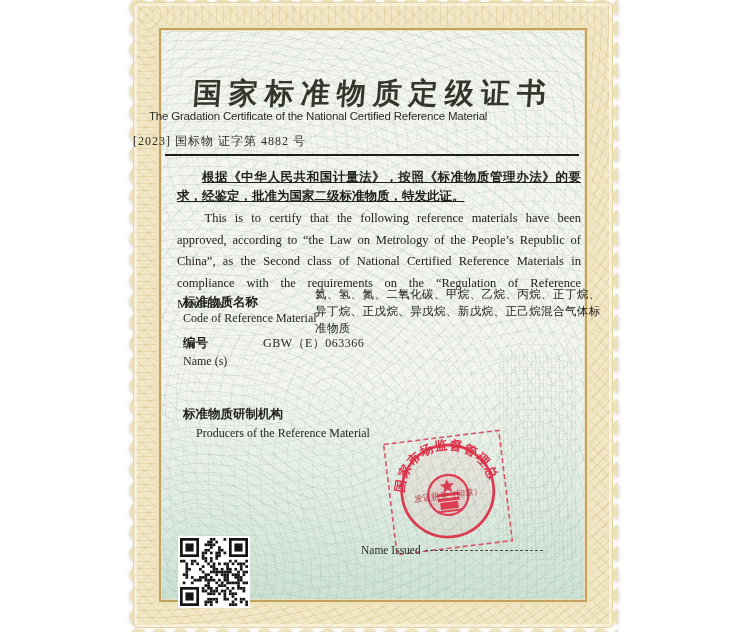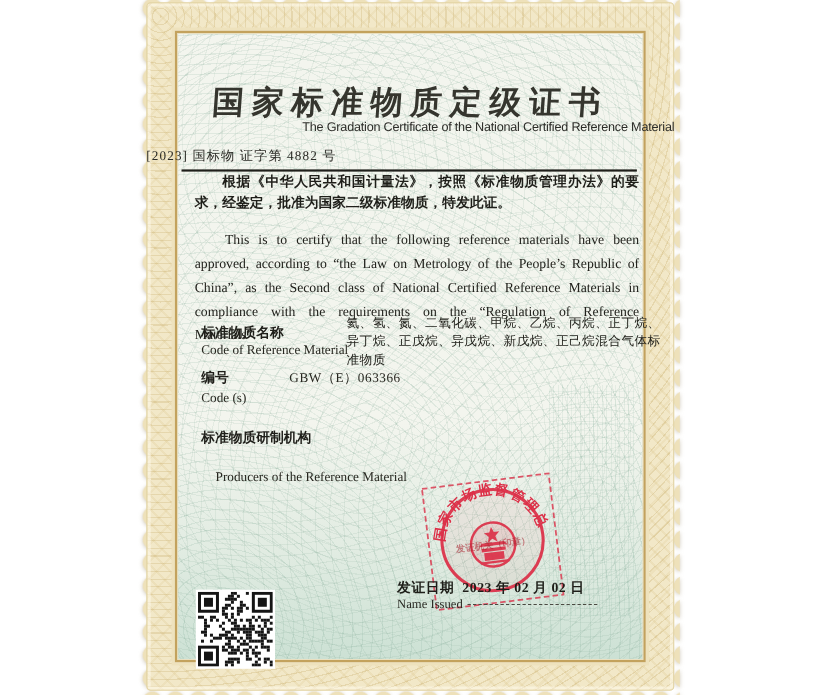--- a/index.html
+++ b/index.html
@@ -37,44 +37,44 @@
     background-image: repeating-linear-gradient(90deg, rgba(120,170,148,.18) 0 1px, transparent 1px 4px),
       repeating-linear-gradient(0deg, rgba(120,170,148,.12) 0 1px, transparent 1px 6px);
     opacity: .7; border-radius: 6px; }
 
   
   .content { position: absolute; z-index: 3; inset: 0; color: #26261f; }
 
   .title-cn { position: absolute; left: 0; right: 0; top: 72px; text-align: center;
     font-size: 29px; font-weight: 700; letter-spacing: 7px; color: #35352e;
     font-family: "Liberation Serif", "DejaVu Serif", serif; transform: skewX(-4deg); }
-  .title-en { position: absolute; left: 16px; right: 0; top: 108px; text-align: right;
+  .title-en { position: absolute; left: 16px; right: 0; top: 108px; text-align: left;
     font-size: 11.5px; color: #2c2c28; font-family: "Liberation Sans", "DejaVu Sans", sans-serif;
     letter-spacing: -0.2px; }
   .cert-no { position: absolute; left: 0; right: 0; top: 131px; text-align: left;
     font-size: 12px; color: #2b2b26; letter-spacing: 1px; }
   .rule { position: absolute; left: 32px; right: 34px; top: 152px; height: 2px; background: #1e1e1a; }
 
-  .stmt-cn { position: absolute; left: 44px; top: 154px; width: 404px;
+  .stmt-cn { position: absolute; left: 44px; top: 166px; width: 404px;
     font-size: 12.5px; font-weight: 700; line-height: 19px; text-indent: 2em;
-    color: #1f1f1a; text-align: justify; }
+    color: #1f1f1a; text-align: justify; text-decoration: underline; }
   .stmt-en { position: absolute; left: 44px; top: 206px; width: 404px;
     font-size: 12.5px; line-height: 21.5px; text-indent: 2.2em; text-align: justify;
     word-spacing: 1.5px; color: #22221d; }
 
   .lbl-cn { font-size: 12.5px; font-weight: 700; color: #1f1f1a; }
   .lbl-en { font-size: 12px; color: #26261f; }
   .f1-cn { position: absolute; left: 50px; top: 292px; }
   .f1-en { position: absolute; left: 50px; top: 309px; }
   .f1-val { position: absolute; left: 182px; top: 284px; width: 292px;
     font-size: 11.5px; line-height: 17px; letter-spacing: .4px; color: #22221c; font-family: Liberation Mono, monospace; }
   .f2-cn { position: absolute; left: 50px; top: 333px; }
   .f2-val { position: absolute; left: 130px; top: 333px; font-size: 12px; letter-spacing: .5px; }
   .f2-en { position: absolute; left: 50px; top: 352px; }
-  .f3-cn { position: absolute; left: 50px; top: 388px; }
+  .f3-cn { position: absolute; left: 50px; top: 404px; }
   .f3-en { position: absolute; left: 63px; top: 406px; margin-top: 18px; }
   .f3-val { position: absolute; left: 224px; top: 386px; font-size: 12.5px; letter-spacing: 1px; }
 
   
   .seal { position: absolute; left: 255px; top: 433px; width: 120px; height: 116px;
     transform: rotate(-7deg); }
 
   
   .issue-row { position: absolute; left: 228px; top: 524px; font-size: 12.5px; font-weight: 700;
     color: #1e1e19; letter-spacing: .5px; white-space: nowrap; }
@@ -107,21 +107,21 @@
 
       <div class="stmt-cn">根据《中华人民共和国计量法》，按照《标准物质管理办法》的要求，经鉴定，批准为国家二级标准物质，特发此证。</div>
       <div class="stmt-en">This is to certify that the following reference materials have been approved, according to “the Law on Metrology of the People’s Republic of China”, as the Second class of National Certified Reference Materials in compliance with the requirements on the “Regulation of Reference Materials”.</div>
 
       <div class="lbl-cn f1-cn">标准物质名称</div>
       <div class="lbl-en f1-en">Code of Reference Material</div>
       <div class="f1-val">氦、氢、氮、二氧化碳、甲烷、乙烷、丙烷、正丁烷、异丁烷、正戊烷、异戊烷、新戊烷、正己烷混合气体标准物质</div>
 
       <div class="lbl-cn f2-cn">编号</div>
       <div class="f2-val">GBW（E）063366</div>
-      <div class="lbl-en f2-en">Code (s)</div>
+      <div class="lbl-en f2-en">Name (s)</div>
 
       <div class="lbl-cn f3-cn">标准物质研制机构</div>
       <div class="lbl-en f3-en">Producers of the Reference Material</div>
 
       <div class="seal">
         <svg width="120" height="116" viewBox="0 0 120 116">
           <defs>
             <path id="arcp" d="M 16,58 A 44,44 0 1 1 104,58" fill="none"></path>
           </defs>
           <rect x="2" y="2" width="116" height="111" fill="none" stroke="#d93a50" stroke-width="1.6" stroke-dasharray="5 3" opacity="0.85"></rect>
@@ -136,21 +136,20 @@
             </g>
             <path d="M -13,1 L 13,1 L 10,-2 L -10,-2 Z"></path>
             <rect x="-11" y="3" width="22" height="3"></rect>
             <rect x="-9" y="7" width="18" height="7"></rect>
             <rect x="-13" y="15" width="26" height="2"></rect>
           </g>
           <text x="60" y="63" text-anchor="middle" font-size="8.5" fill="rgba(170,35,48,0.55)" font-weight="bold" font-family="Liberation Serif, serif">发证机关（印章）</text>
         </svg>
       </div>
 
-      <div class="issue-row"><span>发证日期</span>&nbsp;&nbsp;<span>2023 年 02 月 02 日</span></div>
       <div class="issue-en"><span>Name Issued</span><span class="issue-dashes"></span></div>
 
       <div class="qr">
         <svg id="qr-svg" width="68" height="68" viewBox="0 0 68 68">
             <rect width="68" height="68" fill="#ffffff"></rect>
             <g fill="#151515">
               <rect x="29.92" y="0.00" width="2.72" height="2.72"></rect>
               <rect x="32.64" y="0.00" width="2.72" height="2.72"></rect>
               <rect x="43.52" y="0.00" width="2.72" height="2.72"></rect>
               <rect x="27.20" y="2.72" width="2.72" height="2.72"></rect>

